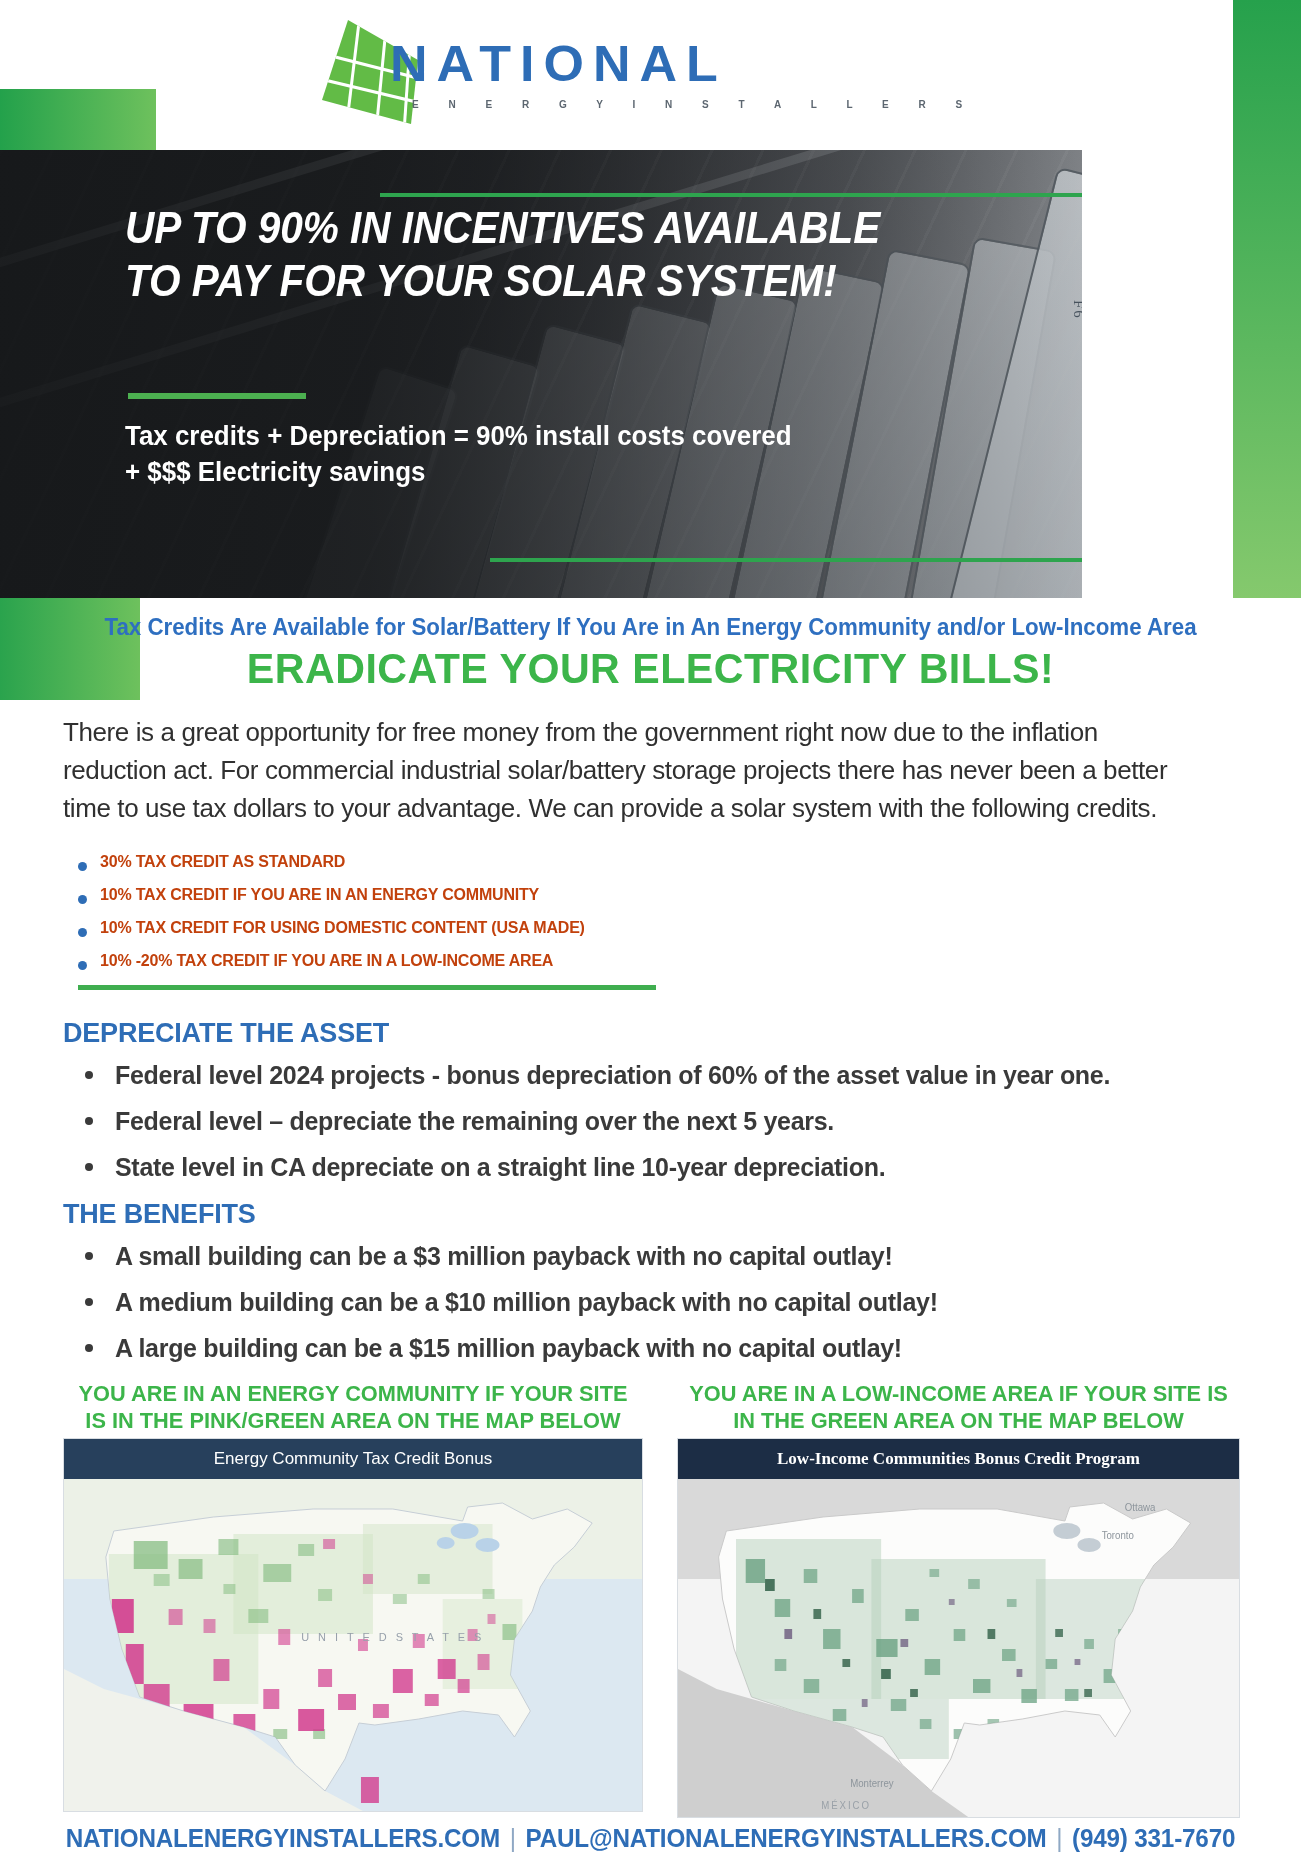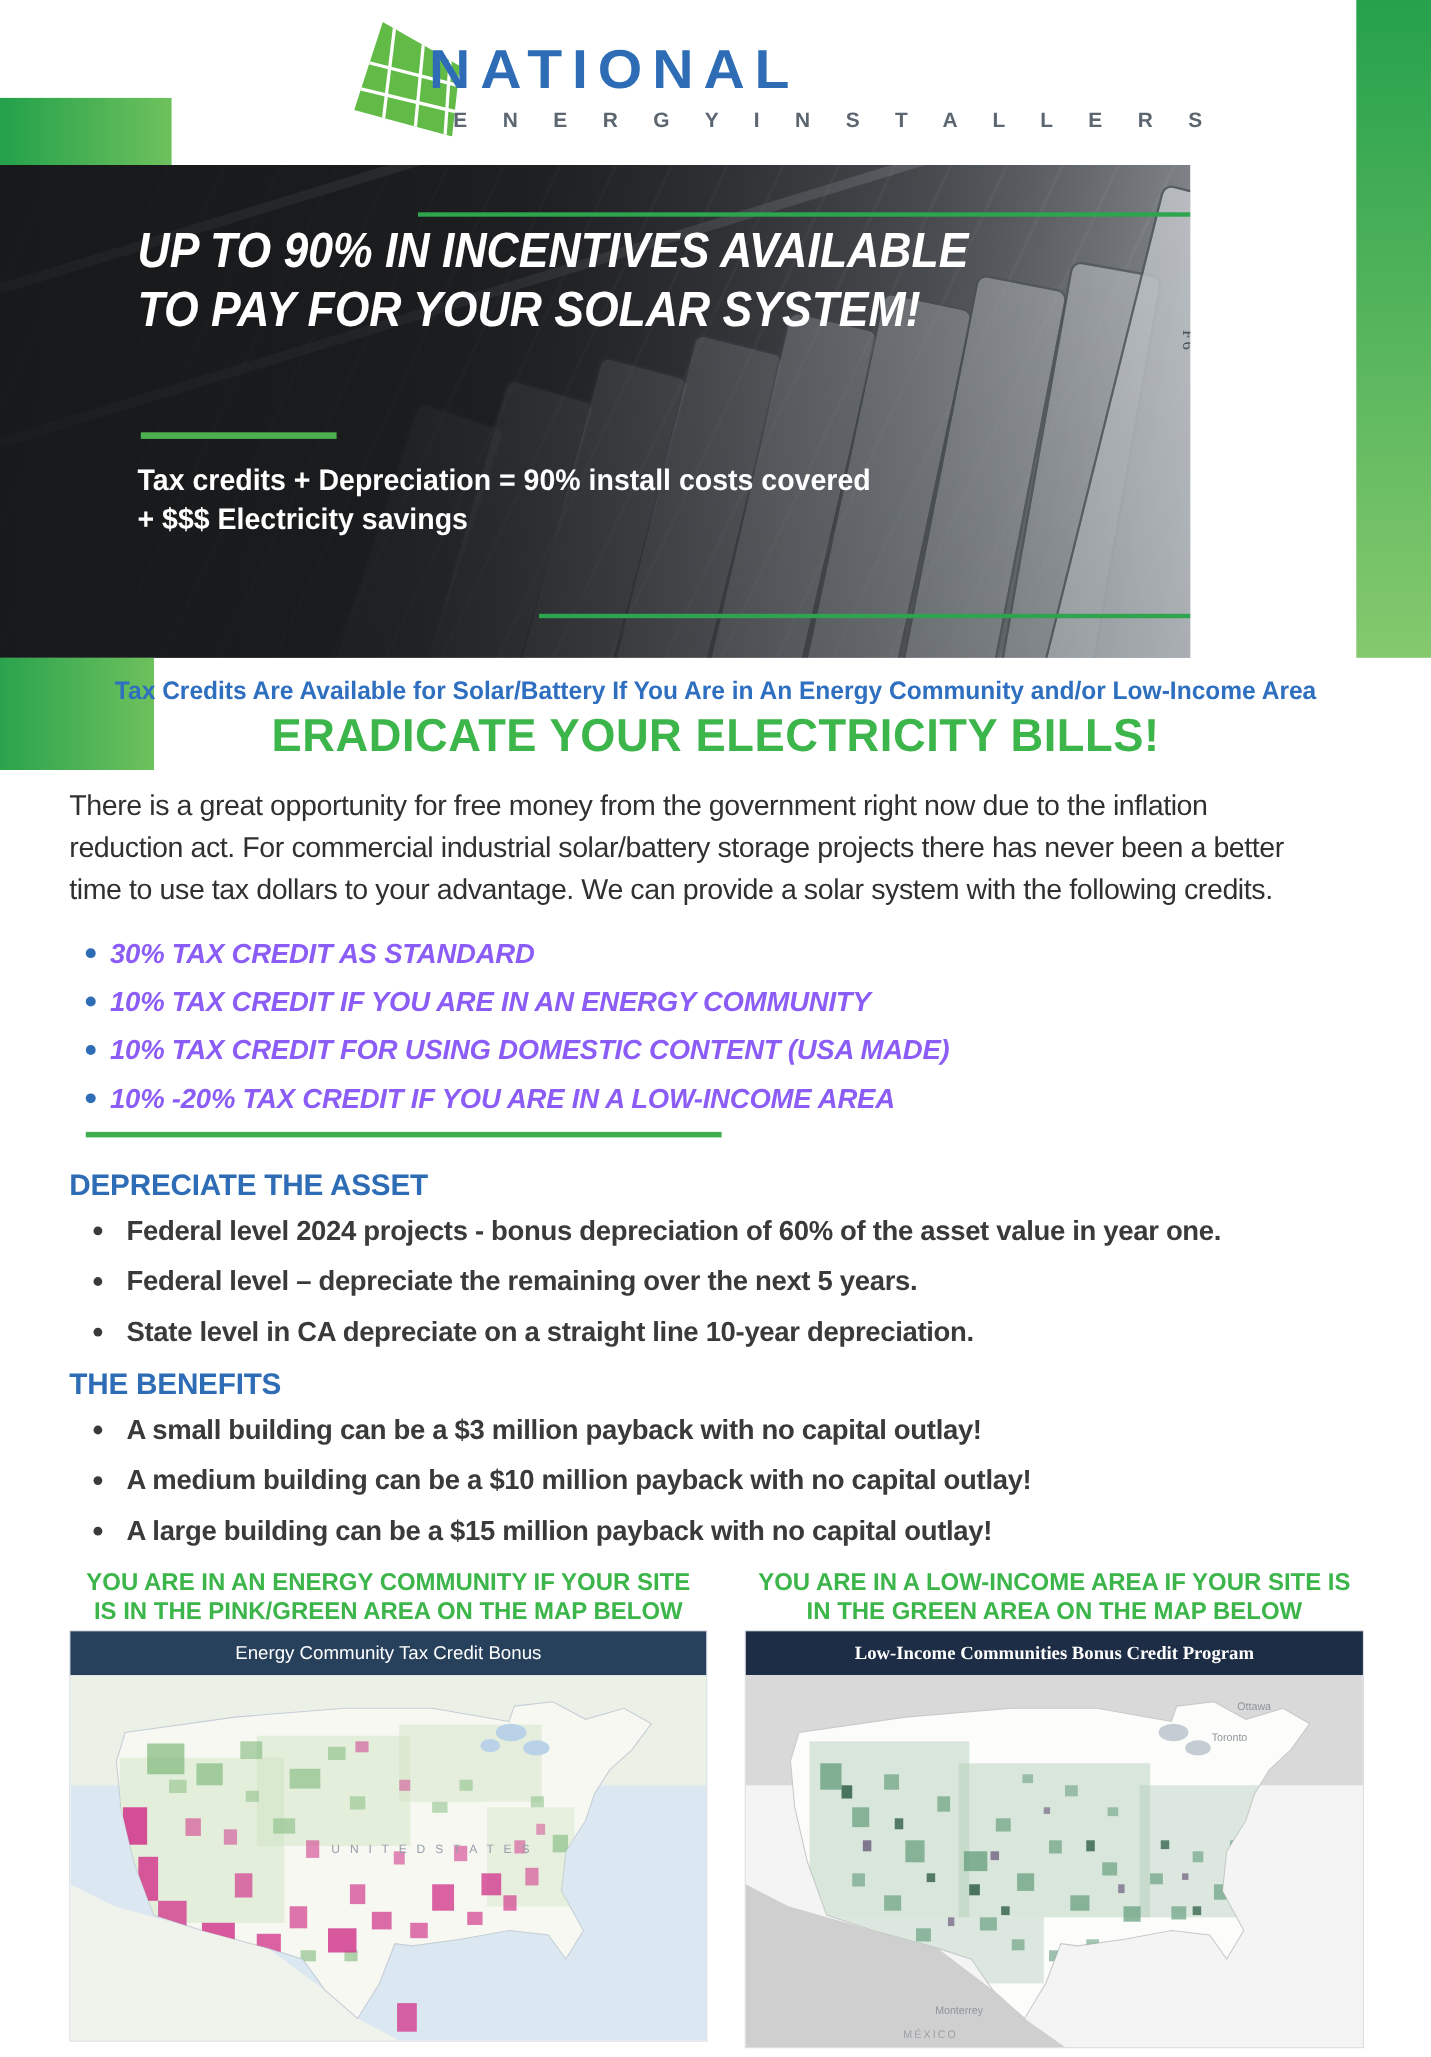--- a/index.html
+++ b/index.html
@@ -10,21 +10,21 @@
   .header{position:relative;height:150px;}
   .green-block-left{position:absolute;left:0;top:89px;width:156px;height:61px;
         background:linear-gradient(90deg,#23a14b,#6ec15d);}
   .green-bar-right{position:absolute;right:0;top:0;width:68px;height:598px;
         background:linear-gradient(180deg,#26a14c,#85c96d);z-index:5;}
   .logo{position:absolute;left:318px;top:12px;display:flex;align-items:flex-start;}
   .logo-panel{margin-top:8px;}
   .logo-text{margin-left:-28px;margin-top:26px;}
   .logo-brand{color:#2e6db6;font-size:52px;font-weight:bold;letter-spacing:9px;
         transform:scaleY(0.96);line-height:1;}
-  .logo-tagline{color:#5c6670;font-size:19px;font-weight:bold;letter-spacing:13.5px;
+  .logo-tagline{color:#5c6670;font-size:10px;font-weight:bold;letter-spacing:13.5px;
         margin-top:9px;margin-left:22px;}
 
   
   .hero{position:absolute;left:0;top:150px;width:1082px;height:448px;overflow:hidden;
         background:
           repeating-linear-gradient(115deg,rgba(255,255,255,0.05) 0 3px,transparent 3px 46px),
           linear-gradient(100deg,#232527 0%,#2b2d30 42%,#5d6064 74%,#9b9ea2 100%);}
   .streak{position:absolute;width:150%;height:9px;background:rgba(230,234,238,0.38);
         transform:rotate(-17deg);transform-origin:left top;}
   .bill{position:absolute;border:2px solid #596168;border-radius:10px;
@@ -56,22 +56,22 @@
   .body{position:absolute;left:0;top:598px;width:1301px;}
   .eyebrow{margin-top:16px;text-align:center;color:#2e6fc0;font-size:23px;font-weight:bold;
         transform:scaleX(0.97);}
   .big-green{margin-top:4px;text-align:center;color:#3cb54a;font-size:42px;font-weight:bold;
         letter-spacing:0.5px;transform:scaleX(0.98);}
   .para{margin:20px 61px 0 63px;color:#303030;font-size:26px;line-height:38px;
         letter-spacing:-0.4px;font-weight:500;}
 
   ul{list-style:none;margin:0;padding:0;}
   .credits{margin:26px 0 0 78px;}
-  .credits li{position:relative;padding-left:22px;color:#8b5cf6;font-size:25px;font-weight:bold;
-        margin-bottom:15px;letter-spacing:-0.2px;font-style:italic;}
+  .credits li{position:relative;padding-left:22px;color:#c2410c;font-size:16px;font-weight:bold;
+        margin-bottom:15px;letter-spacing:-0.2px;}
   .credits li::before{content:"";position:absolute;left:0;top:9px;width:9px;height:9px;
         border-radius:50%;background:#2e6db6;}
   .divider{margin:14px 0 0 78px;width:578px;height:5px;background:#3fae4f;}
 
   .sec-head{margin:28px 0 0 63px;color:#2e6db6;font-size:27px;font-weight:bold;
         letter-spacing:-0.2px;}
   .dark-list{margin:12px 0 0 85px;}
   .dark-list li{position:relative;padding-left:30px;color:#3a3a3a;font-size:25px;font-weight:bold;
         margin-bottom:17px;letter-spacing:-0.3px;}
   .dark-list li::before{content:"";position:absolute;left:0;top:10px;width:8px;height:8px;

